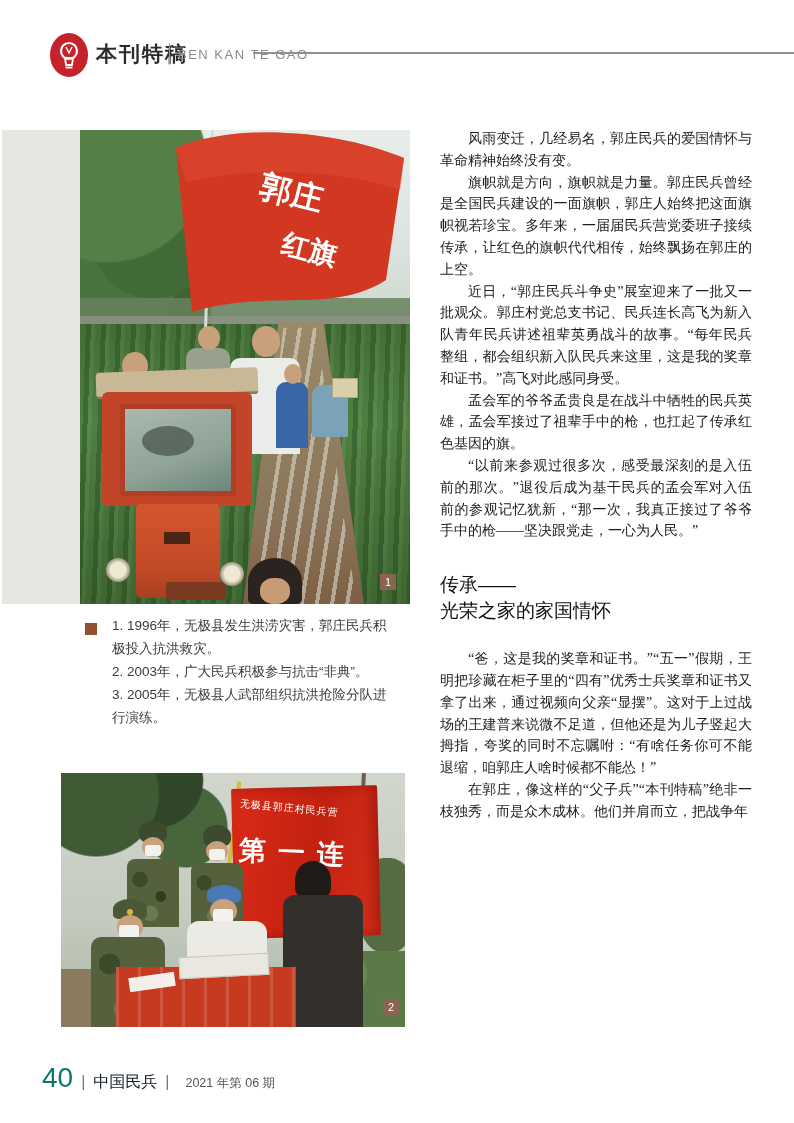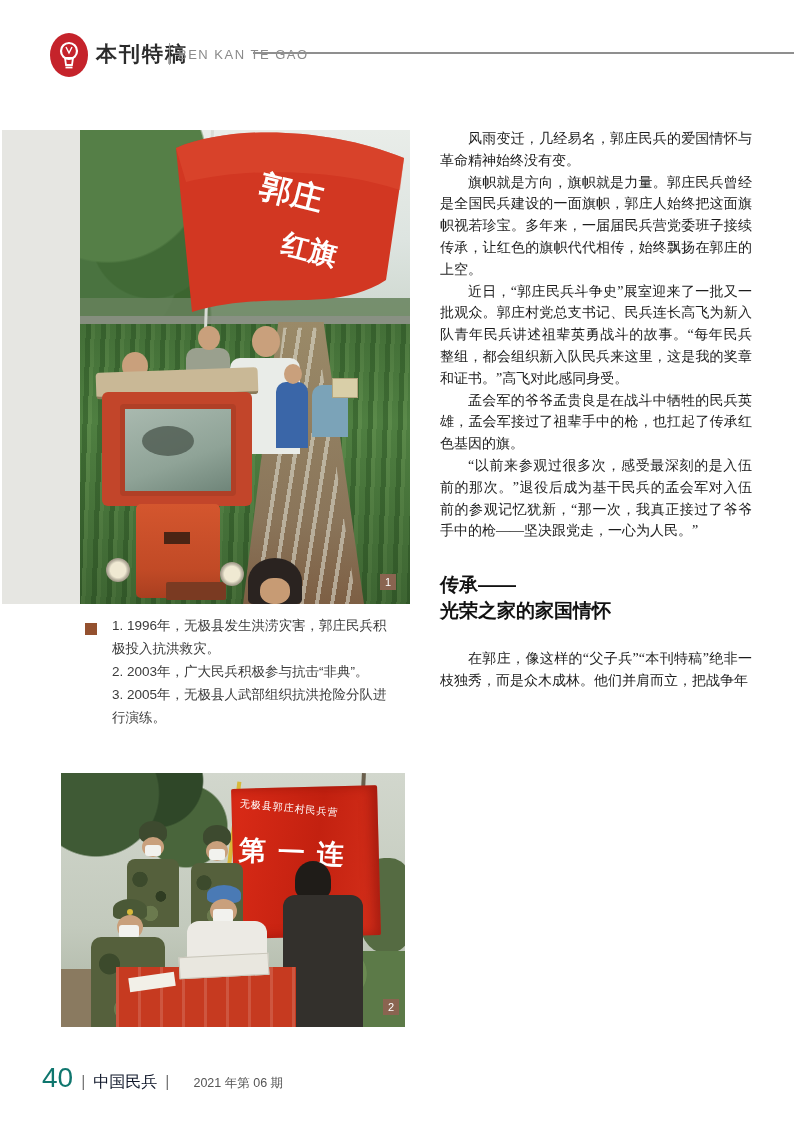--- a/index.html
+++ b/index.html
@@ -138,29 +138,29 @@
   .cap-bullet{left:85px;top:623px;width:12px;height:12px;background:#94512f;}
   .caption{left:112px;top:614px;width:284px;font-family:"Liberation Sans","DejaVu Sans",sans-serif;
            font-size:13.5px;line-height:23px;color:#3b3b3b;}
   .caption p{margin:0;}
 
   
   .article{left:440px;top:128px;width:312px;font-size:14px;line-height:21.8px;
            color:#1c1c1c;text-align:justify;}
   .article p{margin:0;text-indent:2em;}
   .article h2{font-family:"Liberation Sans","DejaVu Sans",sans-serif;font-size:19px;
-              line-height:26px;color:#111;margin:30px 0 24px 0;font-weight:bold;}
+              line-height:26px;color:#111;margin:30px 0 24px 0;font-weight:normal;}
 
   
   .footer{left:42px;top:1062px;display:flex;align-items:baseline;
           font-family:"Liberation Sans","DejaVu Sans",sans-serif;color:#3a3a3a;}
   .pg-num{font-size:28px;color:#0f766e;}
   .ft-sep{font-size:16px;color:#777;margin:0 8px;}
   .ft-journal{font-size:16px;color:#0f172a;}
-  .ft-issue{font-size:12.5px;color:#555;margin-left:16px;}
+  .ft-issue{font-size:12.5px;color:#555;margin-left:8px;}
 </style>
 </head>
 <body>
 
 <header>
   <span class="abs hdr-icon">
     <svg width="38" height="44" viewBox="0 0 38 44">
       <ellipse cx="19" cy="22" rx="19" ry="22" fill="#c5232b"></ellipse>
       <circle cx="19" cy="18" r="8" fill="none" stroke="#ffffff" stroke-width="2.2"></circle>
       <path d="M15 25 L23 25 L22 32 L16 32 Z" fill="none" stroke="#ffffff" stroke-width="1.8"></path>
@@ -263,20 +263,21 @@
   <div class="abs badge badge-2">2</div>
 </figure>
 
 <main class="abs article">
   <p>风雨变迁，几经易名，郭庄民兵的爱国情怀与革命精神始终没有变。</p>
   <p>旗帜就是方向，旗帜就是力量。郭庄民兵曾经是全国民兵建设的一面旗帜，郭庄人始终把这面旗帜视若珍宝。多年来，一届届民兵营党委班子接续传承，让红色的旗帜代代相传，始终飘扬在郭庄的上空。</p>
   <p>近日，“郭庄民兵斗争史”展室迎来了一批又一批观众。郭庄村党总支书记、民兵连长高飞为新入队青年民兵讲述祖辈英勇战斗的故事。“每年民兵整组，都会组织新入队民兵来这里，这是我的奖章和证书。”高飞对此感同身受。</p>
   <p>孟会军的爷爷孟贵良是在战斗中牺牲的民兵英雄，孟会军接过了祖辈手中的枪，也扛起了传承红色基因的旗。</p>
   <p>“以前来参观过很多次，感受最深刻的是入伍前的那次。”退役后成为基干民兵的孟会军对入伍前的参观记忆犹新，“那一次，我真正接过了爷爷手中的枪——坚决跟党走，一心为人民。”</p>
   <h2><span>传承——</span><br><span>光荣之家的家国情怀</span></h2>
+  <p>“爸，这是我的奖章和证书。”“五一”假期，王明把珍藏在柜子里的“四有”优秀士兵奖章和证书又拿了出来，通过视频向父亲“显摆”。这对于上过战场的王建普来说微不足道，但他还是为儿子竖起大拇指，夸奖的同时不忘嘱咐：“有啥任务你可不能退缩，咱郭庄人啥时候都不能怂！”</p>
   <p>在郭庄，像这样的“父子兵”“本刊特稿”绝非一枝独秀，而是众木成林。他们并肩而立，把战争年</p>
 </main>
 
 <footer class="abs footer">
   <span class="pg-num">40</span>
   <span class="ft-sep">|</span>
   <span class="ft-journal">中国民兵</span>
   <span class="ft-sep">|</span>
   <span class="ft-issue">2021 年第 06 期</span>
 </footer>

